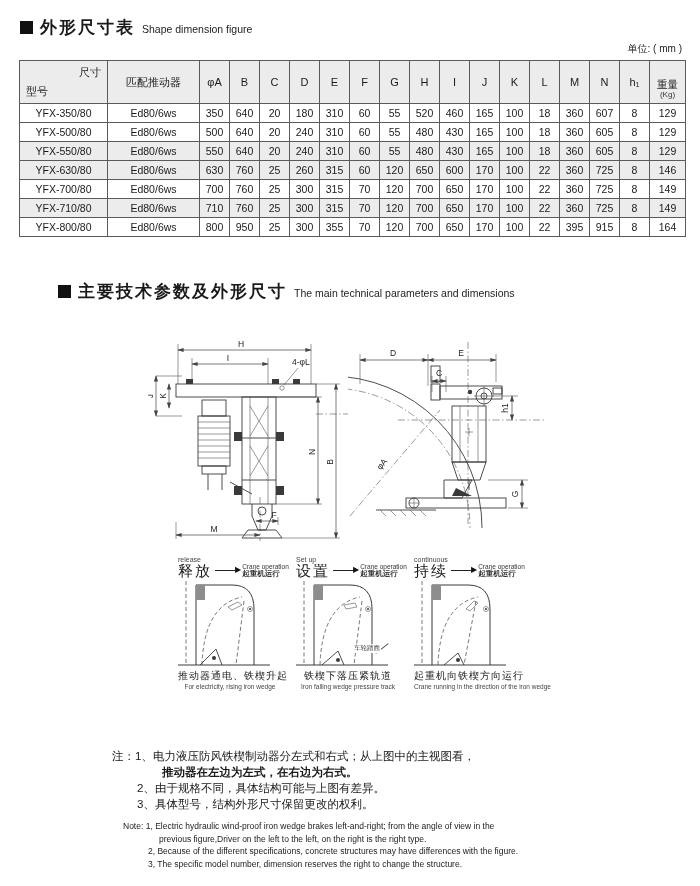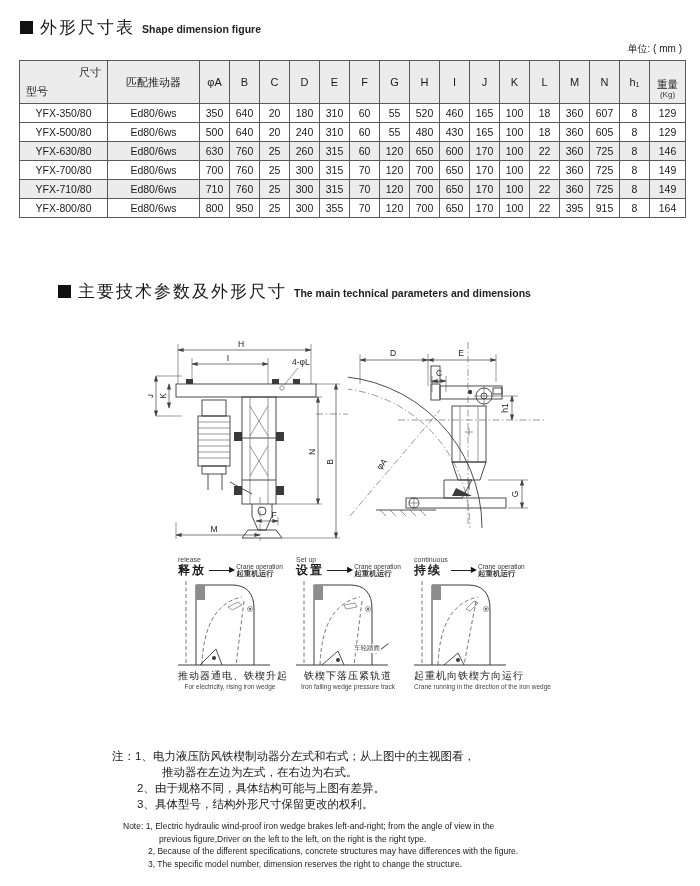--- a/index.html
+++ b/index.html
@@ -2,22 +2,22 @@
 <html><head>
 <meta charset="utf-8">
 <style>
   * { margin:0; padding:0; box-sizing:border-box; }
   body { background:#fff; font-family:"Liberation Sans","DejaVu Sans",sans-serif; color:#1a1a1a; }
   .page { position:relative; width:700px; height:886px; background:#fff; overflow:hidden; }
 
   
   .sec-title { position:absolute; left:20px; display:flex; align-items:baseline; gap:7px; }
   .sq { width:13px; height:13px; background:#111; align-self:center; }
-  .t-zh { font-size:17px; font-weight:normal; letter-spacing:2px; }
-  .t-en { font-size:10.5px; font-weight:bold; color:#222; }
+  .t-zh { font-size:17px; font-weight:bold; letter-spacing:2px; }
+  .t-en { font-size:10.5px; font-weight:normal; color:#222; }
   .unit { position:absolute; right:18px; top:42px; font-size:10px; }
 
   
   table.dims { position:absolute; left:19px; top:60px; width:664px; border-collapse:collapse; table-layout:fixed; }
   table.dims th, table.dims td { border:1px solid #5a5a5a; font-size:10.5px; text-align:center; vertical-align:middle; font-weight:normal; }
   table.dims thead th { background:#ececec; height:43px; font-size:11px; }
   table.dims td { height:19px; padding:1px 0; }
   table.dims tr.alt td { background:#ececec; }
   col.c-model { width:88px; } col.c-thr { width:92px; } col.c-v { width:30px; } col.c-wt { width:36px; }
   th.corner { position:relative; padding:0;
@@ -37,36 +37,36 @@
   .dim { stroke:#444; stroke-width:0.7; fill:none; }
   .cl { stroke:#555; stroke-width:0.6; fill:none; stroke-dasharray:7 2.5 1.5 2.5; }
   .dsh { stroke:#555; stroke-width:0.8; fill:none; stroke-dasharray:4 2.5; }
   .fill { fill:#3a3a3a; stroke:none; }
 
   
   .states { position:absolute; left:178px; top:556px; display:flex; gap:14px; }
   .state { width:104px; }
   .state-head { display:flex; align-items:flex-end; gap:3px; margin-bottom:2px; }
   .st-en { display:block; font-size:7px; color:#444; line-height:8px; }
-  .st-zh { display:block; font-size:12px; font-weight:bold; letter-spacing:2px; line-height:13px; white-space:nowrap; }
+  .st-zh { display:block; font-size:15px; font-weight:normal; letter-spacing:2px; line-height:13px; white-space:nowrap; }
   .op { display:flex; align-items:center; gap:1px; }
   .op-arrow { display:flex; align-items:center; }
   .arr-line { display:inline-block; width:20px; height:0; border-top:1px solid #222; }
   .arr-tri { font-size:8px; line-height:8px; color:#111; }
   .op-txt { font-size:6.5px; line-height:7px; color:#333; white-space:nowrap; }
   .op-txt .zh { font-size:7.5px; font-weight:bold; }
   .state-cap { margin-top:2px; text-align:center; }
   .cap-zh { font-size:10px; letter-spacing:1px; white-space:nowrap; }
   .cap-en { font-size:6.5px; color:#444; white-space:nowrap; }
   .tread-label { position:absolute; left:353px; top:644px; font-size:6.5px; color:#333; background:#fff; padding:0 1px; z-index:3; }
   .tread-leader { position:absolute; left:374px; top:648px; width:16px; border-top:0.8px solid #555; transform:rotate(-38deg); }
 
   
   .notes-zh { position:absolute; left:112px; top:748px; font-size:11.5px; line-height:16px; }
-  .notes-zh .l2 { padding-left:50px; }
+  .notes-zh .l2 { padding-left:50px;font-weight:bold; }
   .notes-zh .l3, .notes-zh .l4 { padding-left:25px; }
   .notes-en { position:absolute; left:123px; top:820px; font-size:8.5px; line-height:12.5px; color:#222; }
   .notes-en .l2 { padding-left:36px; }
   .notes-en .l3, .notes-en .l4 { padding-left:25px; }
 </style>
 </head>
 <body>
 
 <div class="page">
 
@@ -144,20 +144,40 @@
           <td>18</td>
           <td>360</td>
           <td>607</td>
           <td>8</td>
           <td>129</td>
         </tr>
         <tr>
           <td>YFX-500/80</td>
           <td>Ed80/6ws</td>
           <td>500</td>
+          <td>640</td>
+          <td>20</td>
+          <td>240</td>
+          <td>310</td>
+          <td>60</td>
+          <td>55</td>
+          <td>480</td>
+          <td>430</td>
+          <td>165</td>
+          <td>100</td>
+          <td>18</td>
+          <td>360</td>
+          <td>605</td>
+          <td>8</td>
+          <td>129</td>
+        </tr>
+        <tr class="alt">
+          <td>YFX-550/80</td>
+          <td>Ed80/6ws</td>
+          <td>550</td>
           <td>640</td>
           <td>20</td>
           <td>240</td>
           <td>310</td>
           <td>60</td>
           <td>55</td>
           <td>480</td>
           <td>430</td>
           <td>165</td>
           <td>100</td>

